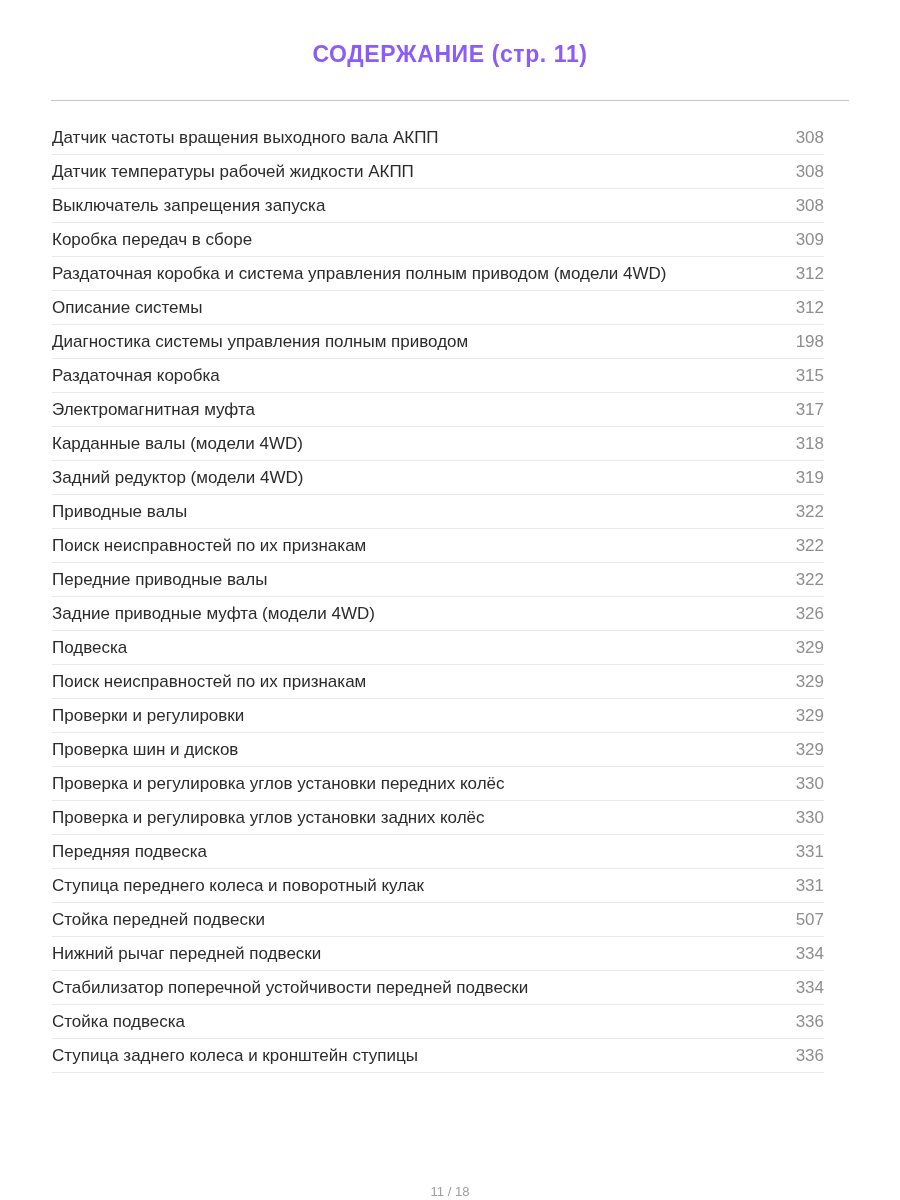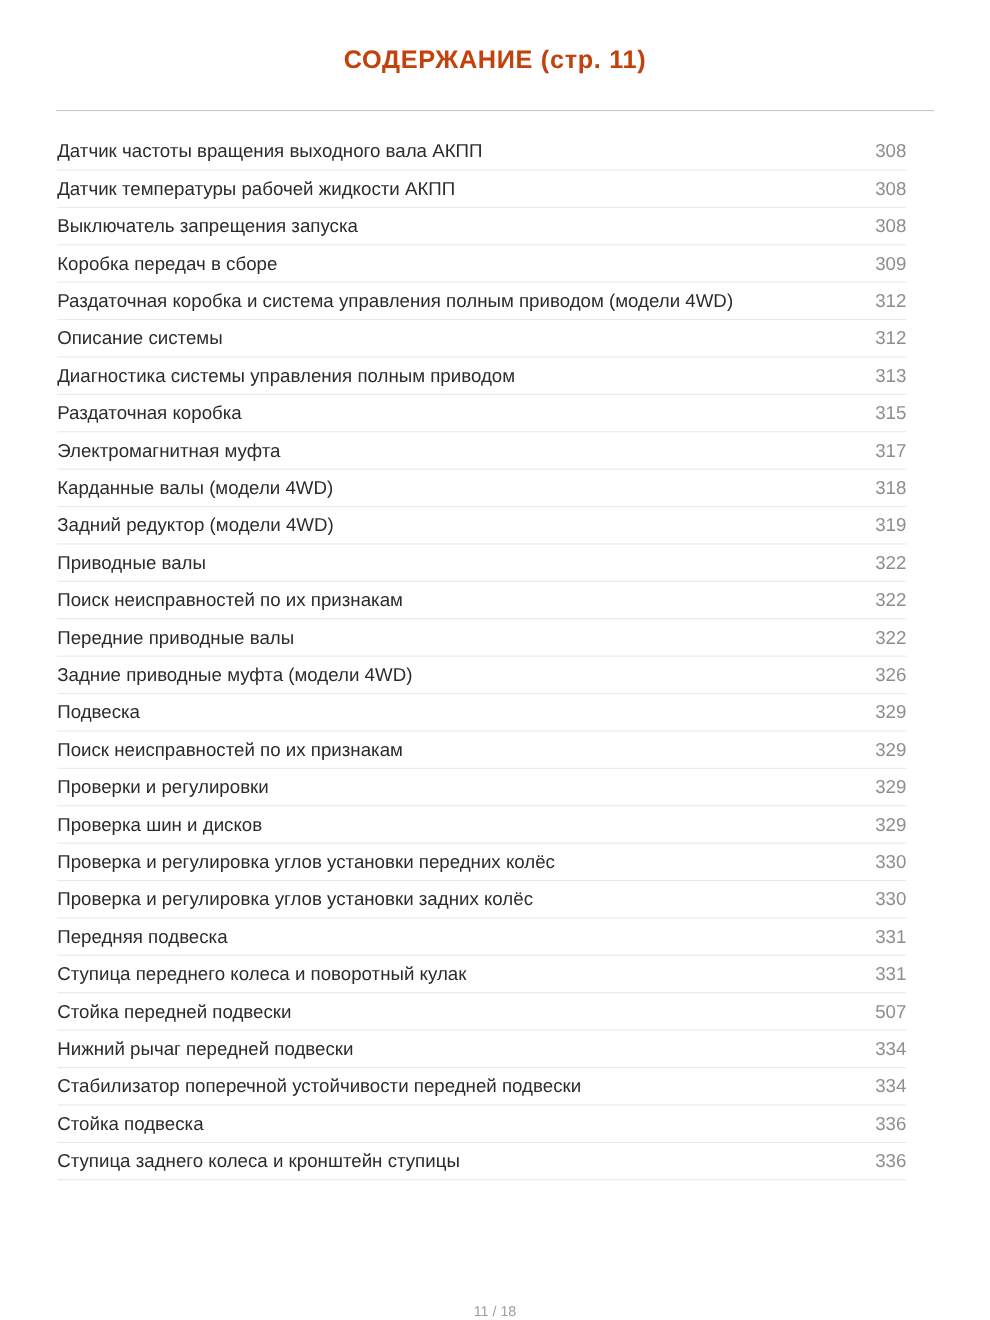--- a/index.html
+++ b/index.html
@@ -16,21 +16,21 @@
     overflow: hidden;
   }
   .title {
     margin: 0;
     padding-top: 41px;
     text-align: center;
     font-size: 23px;
     line-height: 27px;
     font-weight: 700;
     letter-spacing: 0.6px;
-    color: #c2410c;
+    color: #8b5cf6;
   }
   .top-divider {
     border: none;
     border-top: 1px solid #c6c6c6;
     margin: 32px 51px 0 51px;
     height: 0;
   }
   .toc {
     margin: 20px 76px 0 52px;
   }
@@ -95,21 +95,21 @@
     <span class="toc-page">312</span>
   </div>
 
   <div class="toc-row">
     <span class="toc-label">Описание системы</span>
     <span class="toc-page">312</span>
   </div>
 
   <div class="toc-row">
     <span class="toc-label">Диагностика системы управления полным приводом</span>
-    <span class="toc-page">313</span>
+    <span class="toc-page">198</span>
   </div>
 
   <div class="toc-row">
     <span class="toc-label">Раздаточная коробка</span>
     <span class="toc-page">315</span>
   </div>
 
   <div class="toc-row">
     <span class="toc-label">Электромагнитная муфта</span>
     <span class="toc-page">317</span>

